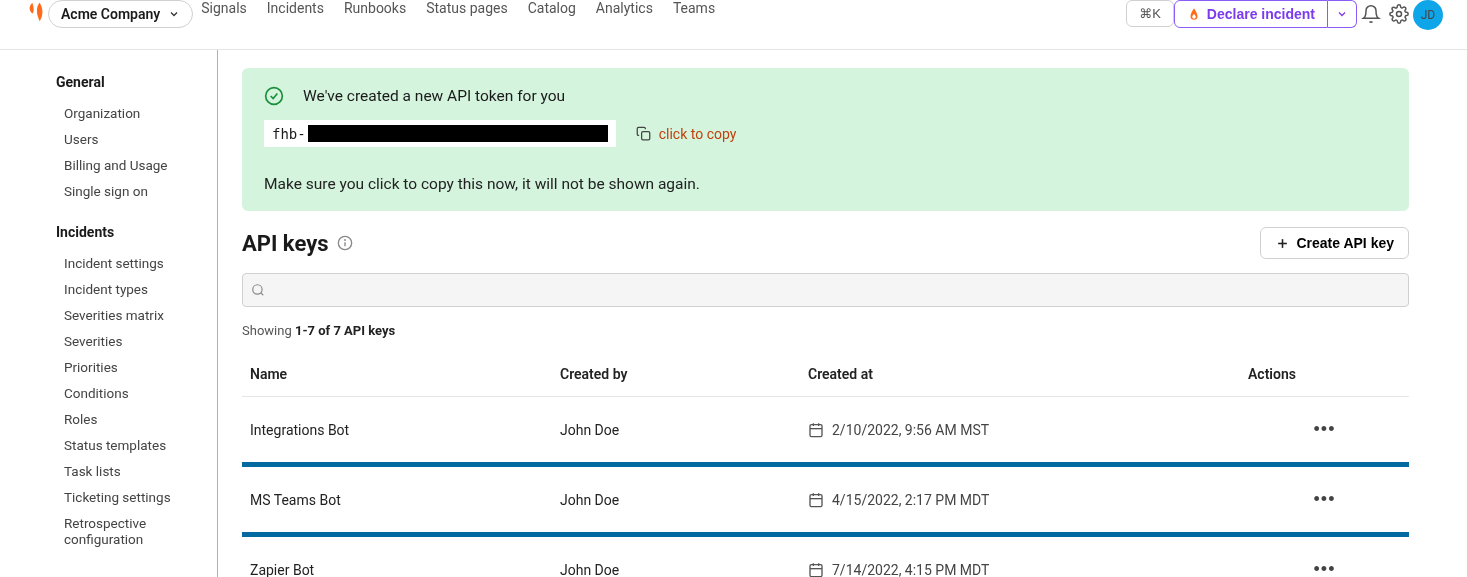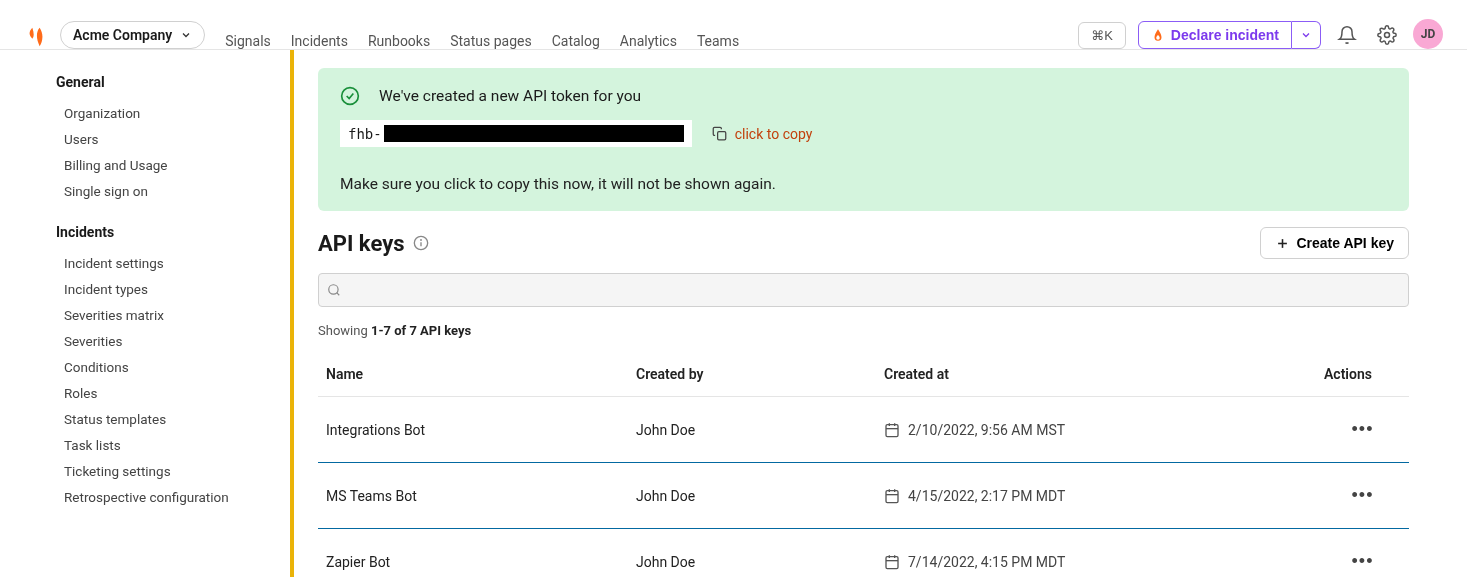--- a/index.html
+++ b/index.html
@@ -8,25 +8,25 @@
       font-size: 14px;
       color: #1a1a1a;
       background: #fff;
       width: 1467px;
       height: 577px;
       overflow: hidden;
     }
     
     .topnav {
       display: flex;
-      align-items: flex-end;
+      align-items: flex-start;
       height: 50px;
       padding: 0 24px;
       border-bottom: 1px solid #e5e5e5;
-      gap: 12px;
+      gap: 0;
     }
     .logo {
       width: 24px;
       height: 24px;
       display: flex;
       align-items: center;
       justify-content: center;
     }
     .company-select {
       display: flex;
@@ -96,39 +96,38 @@
       color: #555;
       cursor: pointer;
       padding: 4px;
       display: flex;
       align-items: center;
     }
     .avatar {
       width: 30px;
       height: 30px;
       border-radius: 50%;
-      background: #f9a8d4;
+      background: #0ea5e9;
       display: flex;
       align-items: center;
       justify-content: center;
       font-size: 12px;
-      font-weight: 700;
+      font-weight: 400;
       color: #444;
       cursor: pointer;
-      margin-top: 6px;
     }
     
     .layout {
       display: flex;
       height: calc(100% - 50px);
     }
     .sidebar {
-      width: 294px;
+      width: 218px;
       padding: 24px 0 24px 56px;
-      border-right: 4px solid #eab308;
+      border-right: 1px solid #eab308;
       overflow-y: auto;
     }
     .sidebar-section-title {
       font-weight: 700;
       font-size: 14px;
       margin-bottom: 10px;
       margin-top: 20px;
       color: #1a1a1a;
     }
     .sidebar-section-title:first-child { margin-top: 0; }
@@ -255,21 +254,21 @@
       text-align: left;
       font-weight: 600;
       font-size: 14px;
       padding: 14px 8px;
       border-bottom: 1px solid #e5e5e5;
       color: #222;
     }
     th:last-child { text-align: left; }
     td {
       padding: 18px 8px;
-      border-bottom: 1px solid #0369a1;
+      border-bottom: 5px solid #0369a1;
       font-size: 14px;
       color: #222;
       margin-left: 40px;
     }
     .date-cell {
       display: flex;
       align-items: center;
       gap: 8px;
       color: #444;
     }
@@ -357,20 +356,21 @@
     <div class="sidebar-item">Organization</div>
     <div class="sidebar-item">Users</div>
     <div class="sidebar-item">Billing and Usage</div>
     <div class="sidebar-item">Single sign on</div>
 
     <div class="sidebar-section-title">Incidents</div>
     <div class="sidebar-item">Incident settings</div>
     <div class="sidebar-item">Incident types</div>
     <div class="sidebar-item">Severities matrix</div>
     <div class="sidebar-item">Severities</div>
+    <div class="sidebar-item">Priorities</div>
     <div class="sidebar-item">Conditions</div>
     <div class="sidebar-item">Roles</div>
     <div class="sidebar-item">Status templates</div>
     <div class="sidebar-item">Task lists</div>
     <div class="sidebar-item">Ticketing settings</div>
     <div class="sidebar-item">Retrospective configuration</div>
   </div>
 
   <div class="main">
     <div class="banner">

